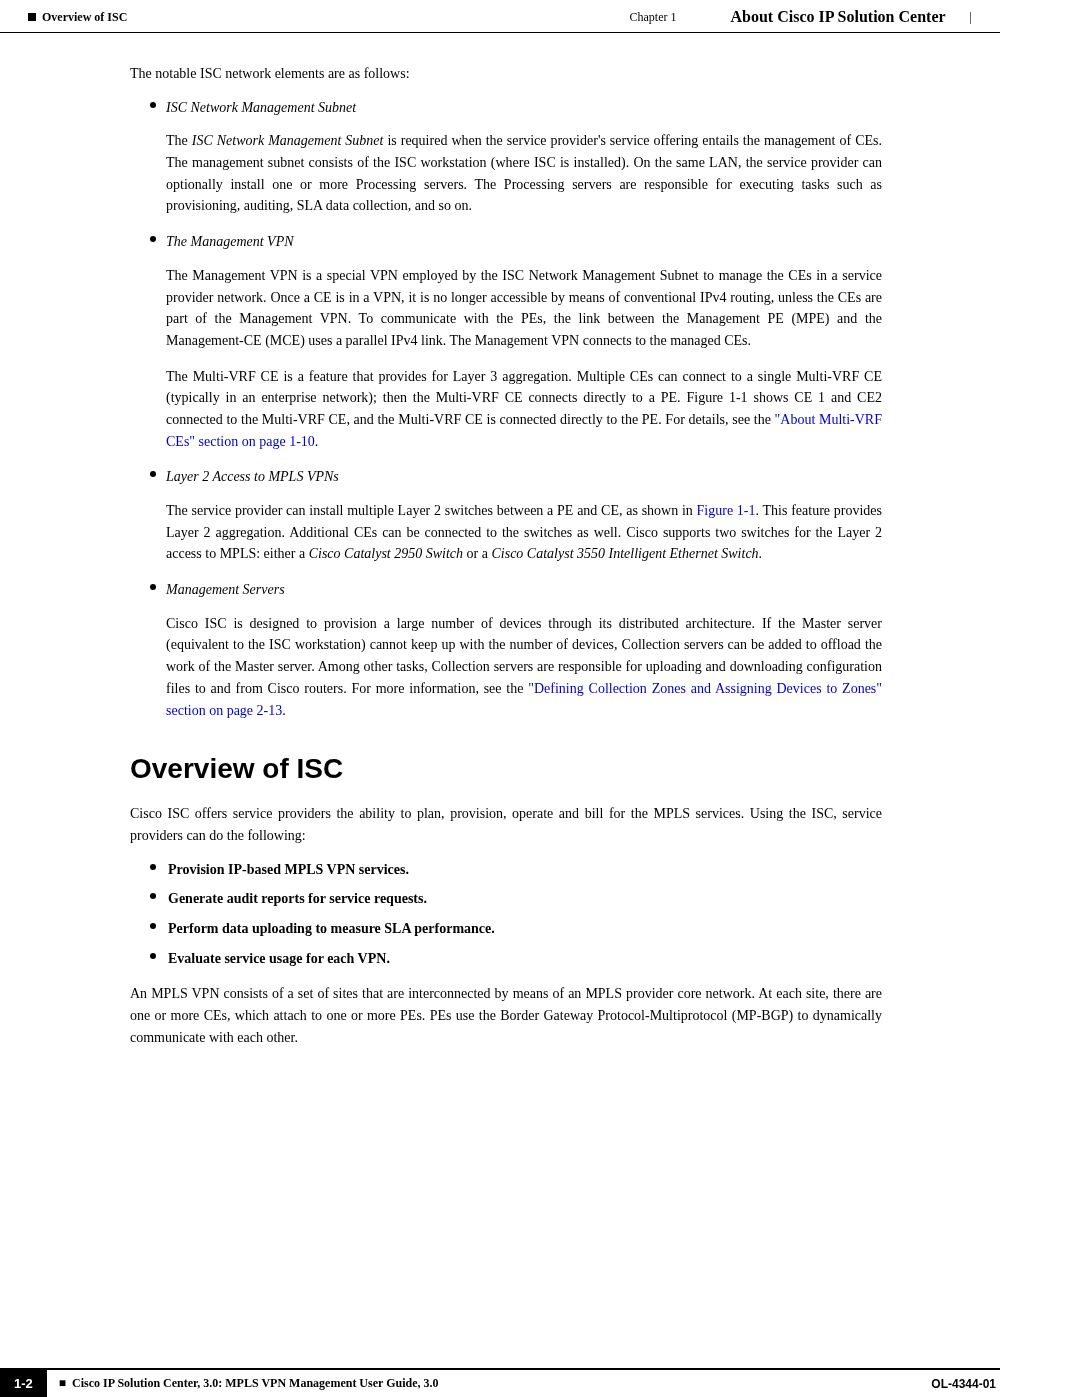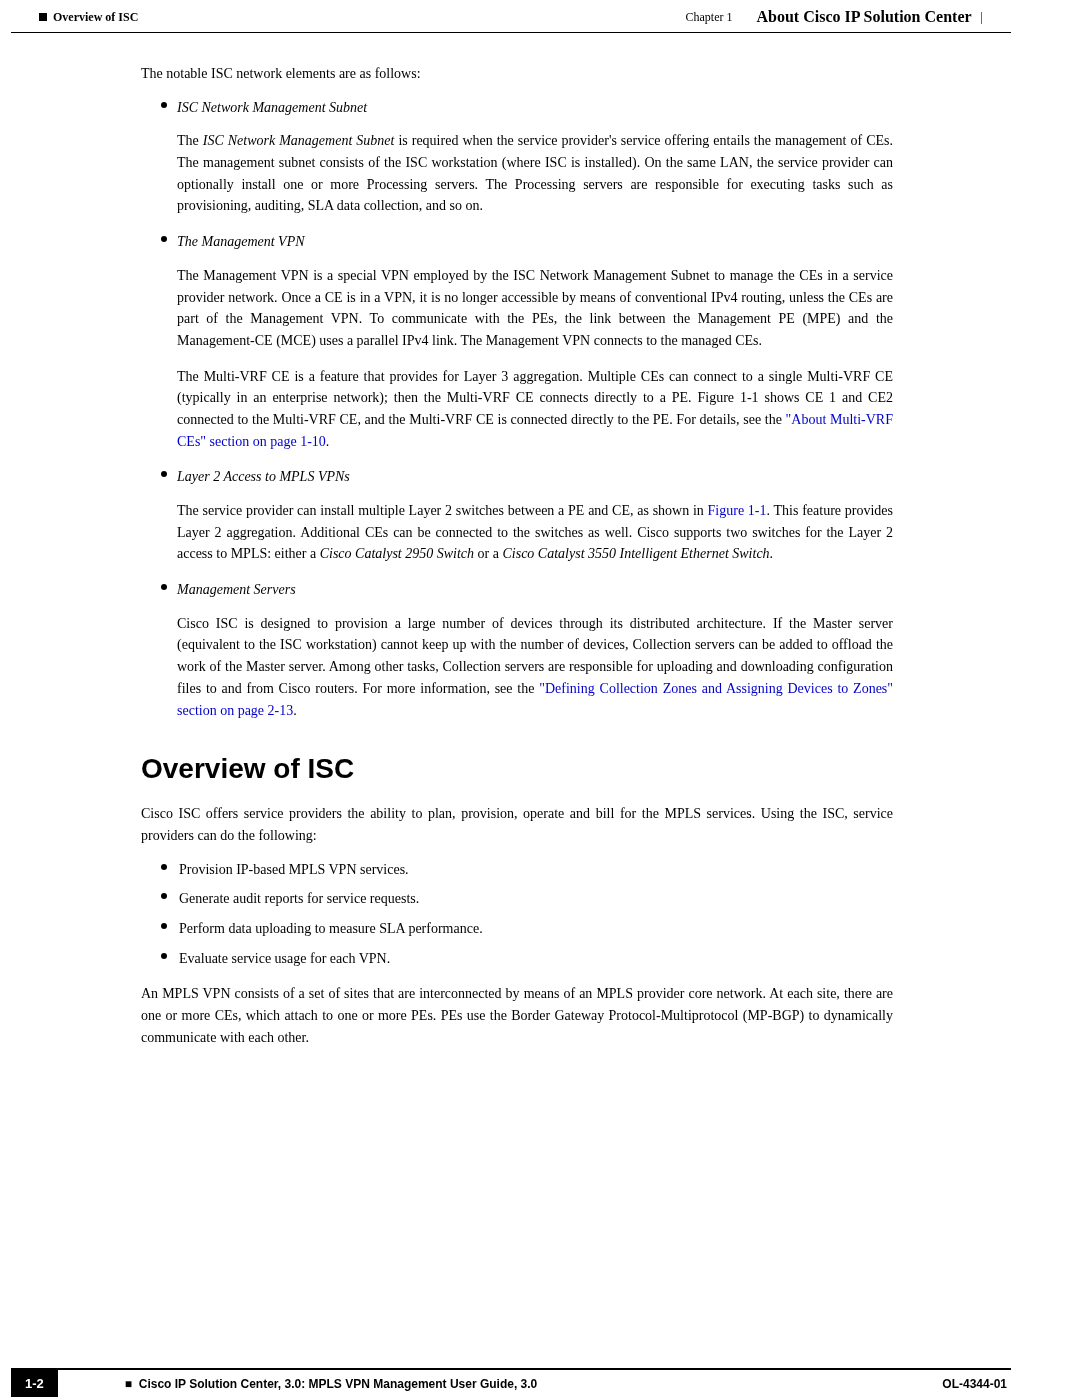--- a/index.html
+++ b/index.html
@@ -17,21 +17,20 @@
       min-height: 1397px;
       position: relative;
     }
 
     .page-container {
       width: 1000px;
       min-height: 1397px;
       background: #ffffff;
       position: relative;
       padding: 0;
-      margin-left: 11px;
     }
 
     
     .top-header {
       display: flex;
       justify-content: space-between;
       align-items: center;
       padding: 8px 28px 6px 28px;
       border-bottom: 1px solid #000;
       margin-bottom: 0;
@@ -49,21 +48,21 @@
       display: inline-block;
       width: 8px;
       height: 8px;
       background: #000;
     }
 
     .header-right {
       font-size: 12px;
       display: flex;
       align-items: center;
-      gap: 6px;
+      gap: 21px;
     }
 
     .header-right .chapter-label {
       font-size: 12px;
     }
 
     .header-right .title-label {
       font-size: 16px;
       font-weight: bold;
     }
@@ -161,50 +160,50 @@
       background: #000;
       border-radius: 50%;
       margin-top: 5px;
       margin-right: 12px;
       flex-shrink: 0;
     }
 
     .simple-bullet-list li .bullet-text {
       font-size: 14px;
       line-height: 1.55;
+      font-weight: bold;
     }
 
     
     .page-footer {
       position: absolute;
       bottom: 0;
       left: 0;
       right: 0;
       border-top: 2px solid #000;
       display: flex;
       align-items: center;
       padding: 0;
-      gap: 31px;
     }
 
     .footer-page-num {
       background: #000;
       color: #fff;
       font-size: 13px;
       font-weight: bold;
       padding: 6px 14px;
       font-family: Arial, sans-serif;
     }
 
     .footer-text {
       font-size: 12px;
       font-weight: bold;
-      padding-left: 36px;
+      padding-left: 12px;
       flex: 1;
-      font-family: Liberation Sans, sans-serif;
+      font-family: Liberation Serif, serif;
     }
 
     .footer-doc-num {
       font-size: 12px;
       font-weight: bold;
       padding-right: 4px;
       font-family: Arial, sans-serif;
     }
   </style>
 </head>

